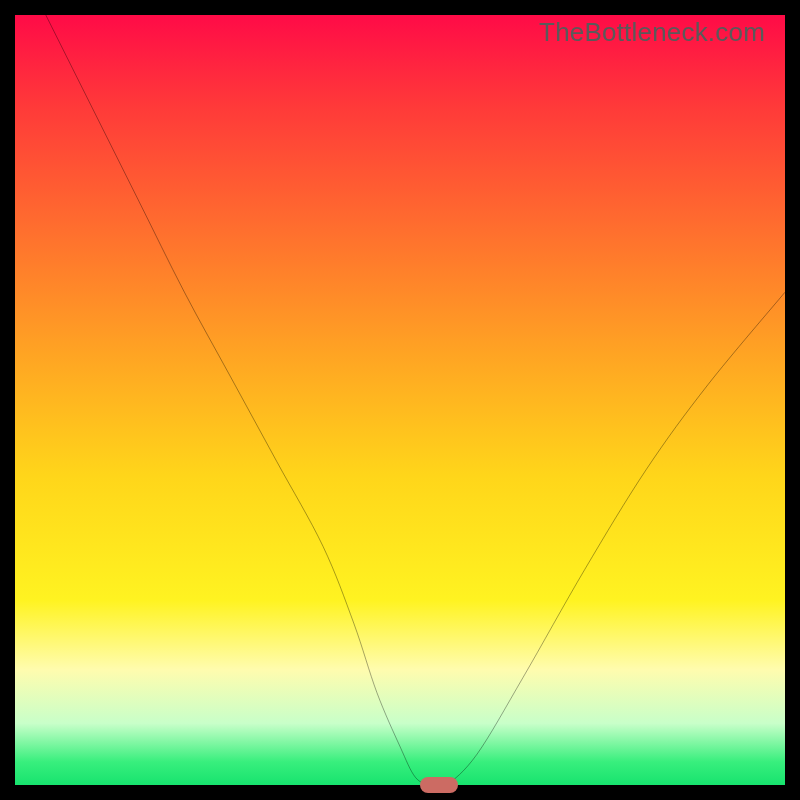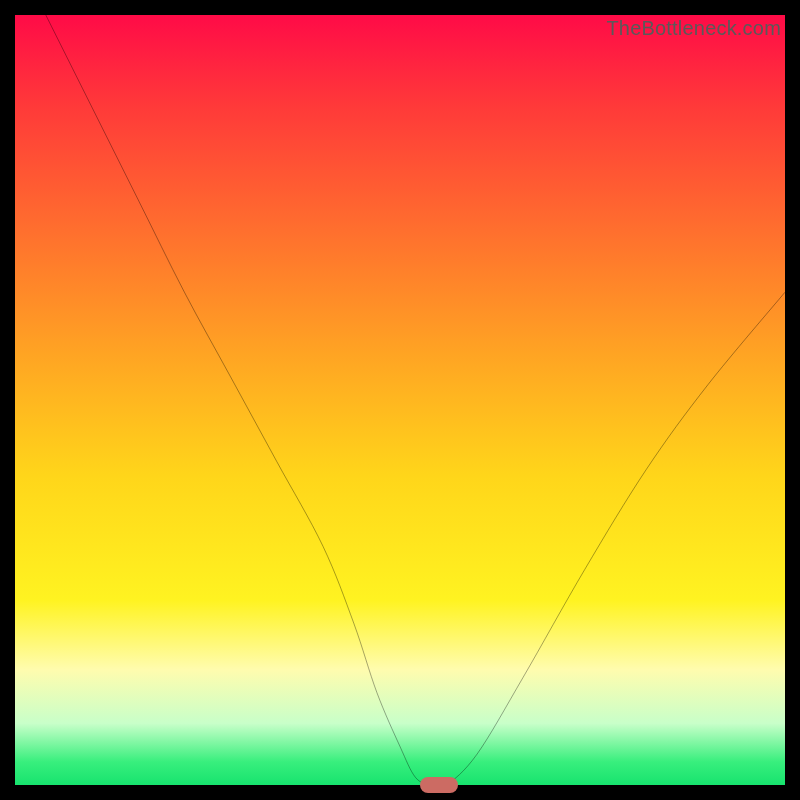--- a/index.html
+++ b/index.html
@@ -31,23 +31,23 @@
       #fff321 76%,
       #fffcae 85%,
       #c8ffc9 92%,
       #38ef7d 97%,
       #17e36e 100%
     );
   }
   .watermark {
     position: absolute;
     top: 2px;
-    right: 4px;
+    right: 20px;
     font-family: Arial, Helvetica, sans-serif;
-    font-size: 20px;
+    font-size: 26px;
     color: #5a5a5a;
     font-weight: 500;
     letter-spacing: 0.2px;
   }
   svg.curve {
     position: absolute;
     left: 0;
     top: 0;
     width: 770px;
     height: 770px;

